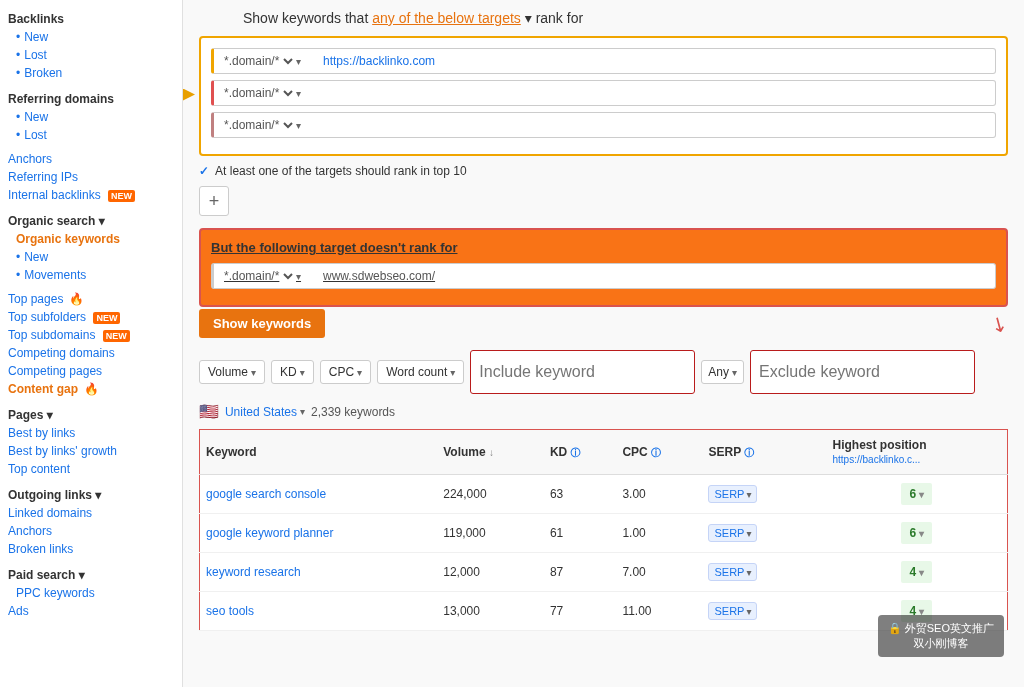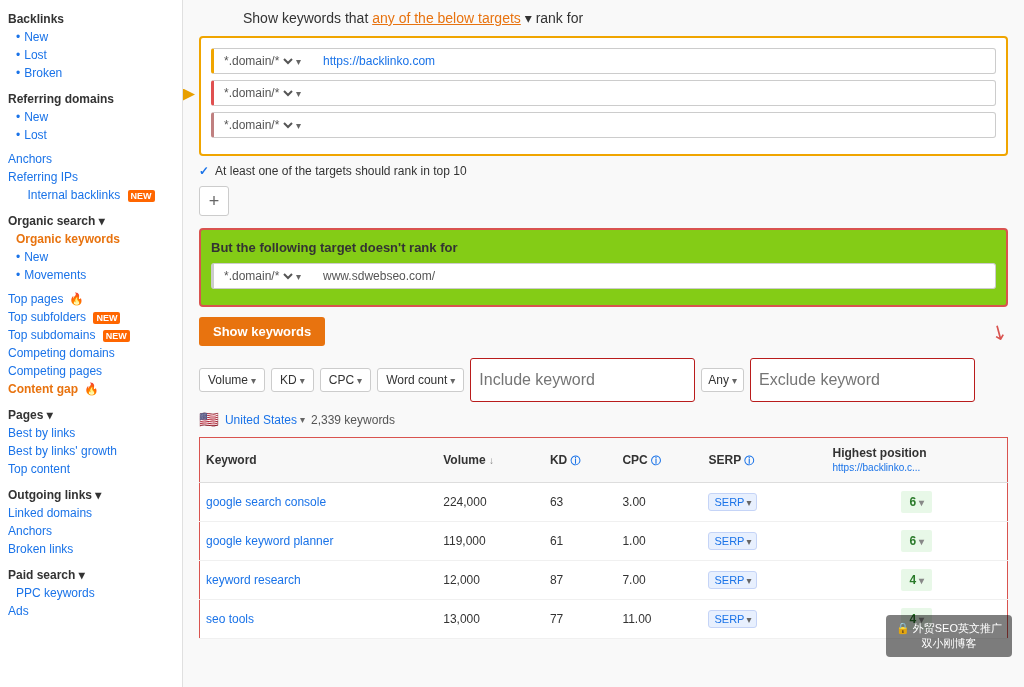--- a/index.html
+++ b/index.html
@@ -135,22 +135,23 @@
       justify-content: center;
       color: #666;
       margin: 4px 0 12px 0;
     }
 
     
     .red-box {
       border: 2px solid #d9534f;
       border-radius: 4px;
       padding: 10px;
-      background: #84cc16;
-      margin-bottom: 10px;
+      background: #f97316;
+      margin-bottom: 2px;
+      text-decoration: underline;
     }
     .red-box-title {
       font-size: 13px;
       font-weight: bold;
       color: #333;
       margin-bottom: 8px;
     }
 
     
     .show-keywords-btn {
@@ -282,21 +283,21 @@
     .hp-header {
       font-size: 10px;
       color: #1a73e8;
       font-weight: normal;
     }
 
     
     .watermark {
       position: fixed;
       bottom: 30px;
-      right: 12px;
+      right: 20px;
       background: rgba(0,0,0,0.5);
       color: #fff;
       padding: 6px 10px;
       border-radius: 4px;
       font-size: 11px;
       text-align: center;
       pointer-events: none;
     }
 
     
@@ -319,21 +320,21 @@
   <div class="sidebar-item"><span class="bullet">•</span><span>Broken</span></div>
 
   <div class="sidebar-divider"></div>
   <div class="sidebar-section-title">Referring domains</div>
   <div class="sidebar-item"><span class="bullet">•</span><span>New</span></div>
   <div class="sidebar-item"><span class="bullet">•</span><span>Lost</span></div>
 
   <div class="sidebar-divider"></div>
   <div class="sidebar-item" style="padding-left:8px;">Anchors</div>
   <div class="sidebar-item" style="padding-left:8px;">Referring IPs</div>
-  <div class="sidebar-item" style="padding-left:8px;text-align:center;">Internal backlinks <span class="badge-new">NEW</span></div>
+  <div class="sidebar-item" style="padding-left:8px;">Internal backlinks <span class="badge-new">NEW</span></div>
 
   <div class="sidebar-divider"></div>
   <div class="sidebar-section-title">Organic search ▾</div>
   <div class="sidebar-item" style="color:#e8730f; font-weight:bold;">Organic keywords</div>
   <div class="sidebar-item"><span class="bullet">•</span><span>New</span></div>
   <div class="sidebar-item"><span class="bullet">•</span><span>Movements</span></div>
 
   <div class="sidebar-divider"></div>
   <div class="sidebar-item" style="padding-left:8px;">Top pages <span class="badge-fire">🔥</span></div>
   <div class="sidebar-item" style="padding-left:8px;">Top subfolders <span class="badge-new">NEW</span></div>

